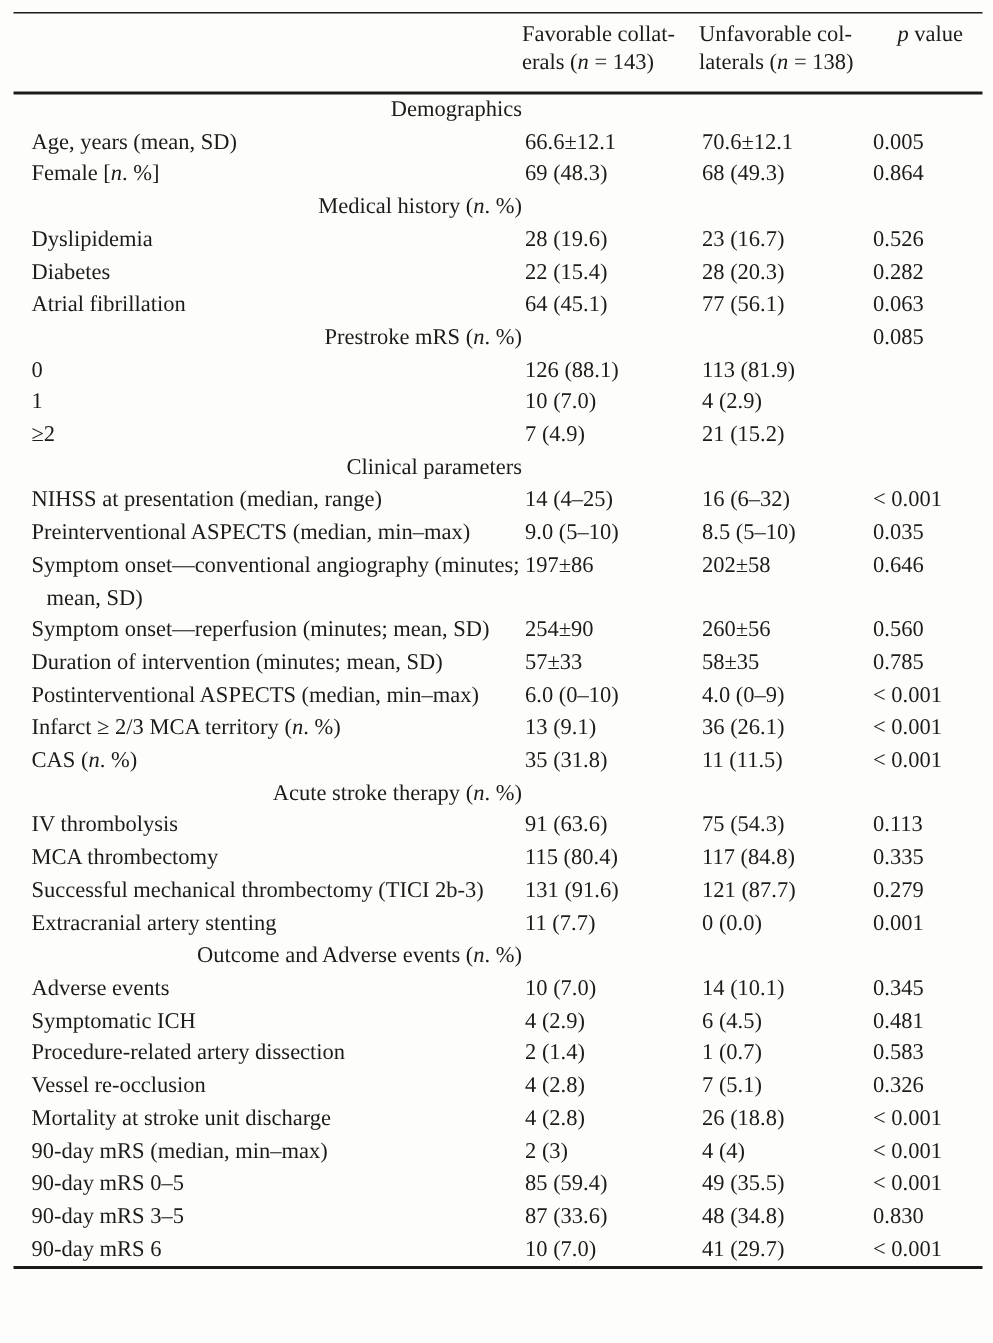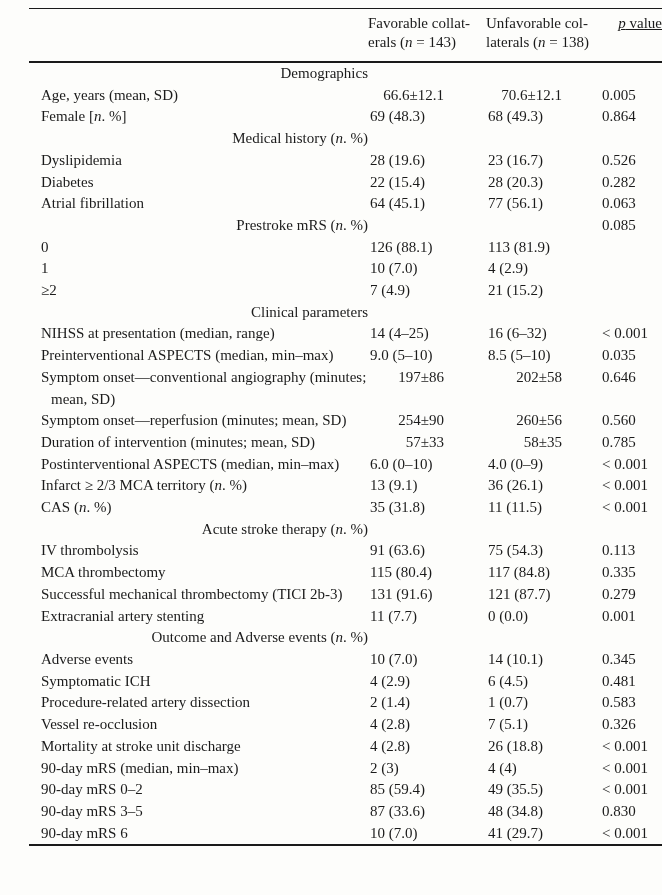--- a/index.html
+++ b/index.html
@@ -3,21 +3,21 @@
 <meta charset="utf-8">
 <style>
   html, body { margin: 0; padding: 0; }
   body {
     width: 662px; height: 895px;
     background: #fdfdfb;
     font-family: "Liberation Serif", "DejaVu Serif", serif;
     color: #1b1b1b;
     overflow: hidden;
   }
-  .paper { position: relative; width: 590px; height: 895px; margin-left: 20px; }
+  .paper { position: relative; width: 590px; height: 895px; }
   table.stats {
     position: absolute; left: 9px; top: 8px;
     width: 646px;
     border-collapse: collapse;
     table-layout: fixed;
     border-top: 1.5px solid #1a1a1a;
     border-bottom: 2px solid #1a1a1a;
     font-size: 15px;
   }
   col.c-label { width: 339px; }
@@ -25,33 +25,33 @@
   col.c-unfav { width: 116px; }
   col.c-p     { width: 73px;  }
 
   thead td {
     vertical-align: top;
     padding: 5px 0 9px 0;
     line-height: 19px;
     border-bottom: 2.5px solid #1a1a1a;
     white-space: nowrap;
   }
-  thead td.hp { text-align: right; padding-right: 13px; text-decoration: underline; }
+  thead td.hp { text-align: right; padding-right: 13px; }
 
   tbody td {
     vertical-align: top;
     line-height: 21.7px;
     padding: 0;
     white-space: nowrap;
   }
   td.row-label.ind0 { padding-left: 2px; text-align: right; }
   td.row-label.ind1 { padding-left: 22px; text-indent: -10px; }
   td.c1, td.c2 { text-align: left; padding-left: 2px; }
   td.cp { text-align: left; padding-right: 13px; }
-  .pm { display: inline-block; min-width: 74px; text-align: right; }
+  .pm { display: inline-block; min-width: 74px; }
   i { font-style: italic; }
 </style>
 </head>
 <body>
 
 <div class="paper">
   <table class="stats">
     <colgroup>
       <col class="c-label">
       <col class="c-fav">
@@ -253,21 +253,21 @@
           <td class="c2">26 (18.8)</td>
           <td class="cp">&lt; 0.001</td>
         </tr>
         <tr>
           <td class="row-label ind1">90-day mRS (median, min–max)</td>
           <td class="c1">2 (3)</td>
           <td class="c2">4 (4)</td>
           <td class="cp">&lt; 0.001</td>
         </tr>
         <tr>
-          <td class="row-label ind1">90-day mRS 0–2</td>
+          <td class="row-label ind1">90-day mRS 0–5</td>
           <td class="c1">85 (59.4)</td>
           <td class="c2">49 (35.5)</td>
           <td class="cp">&lt; 0.001</td>
         </tr>
         <tr>
           <td class="row-label ind1">90-day mRS 3–5</td>
           <td class="c1">87 (33.6)</td>
           <td class="c2">48 (34.8)</td>
           <td class="cp">0.830</td>
         </tr>

